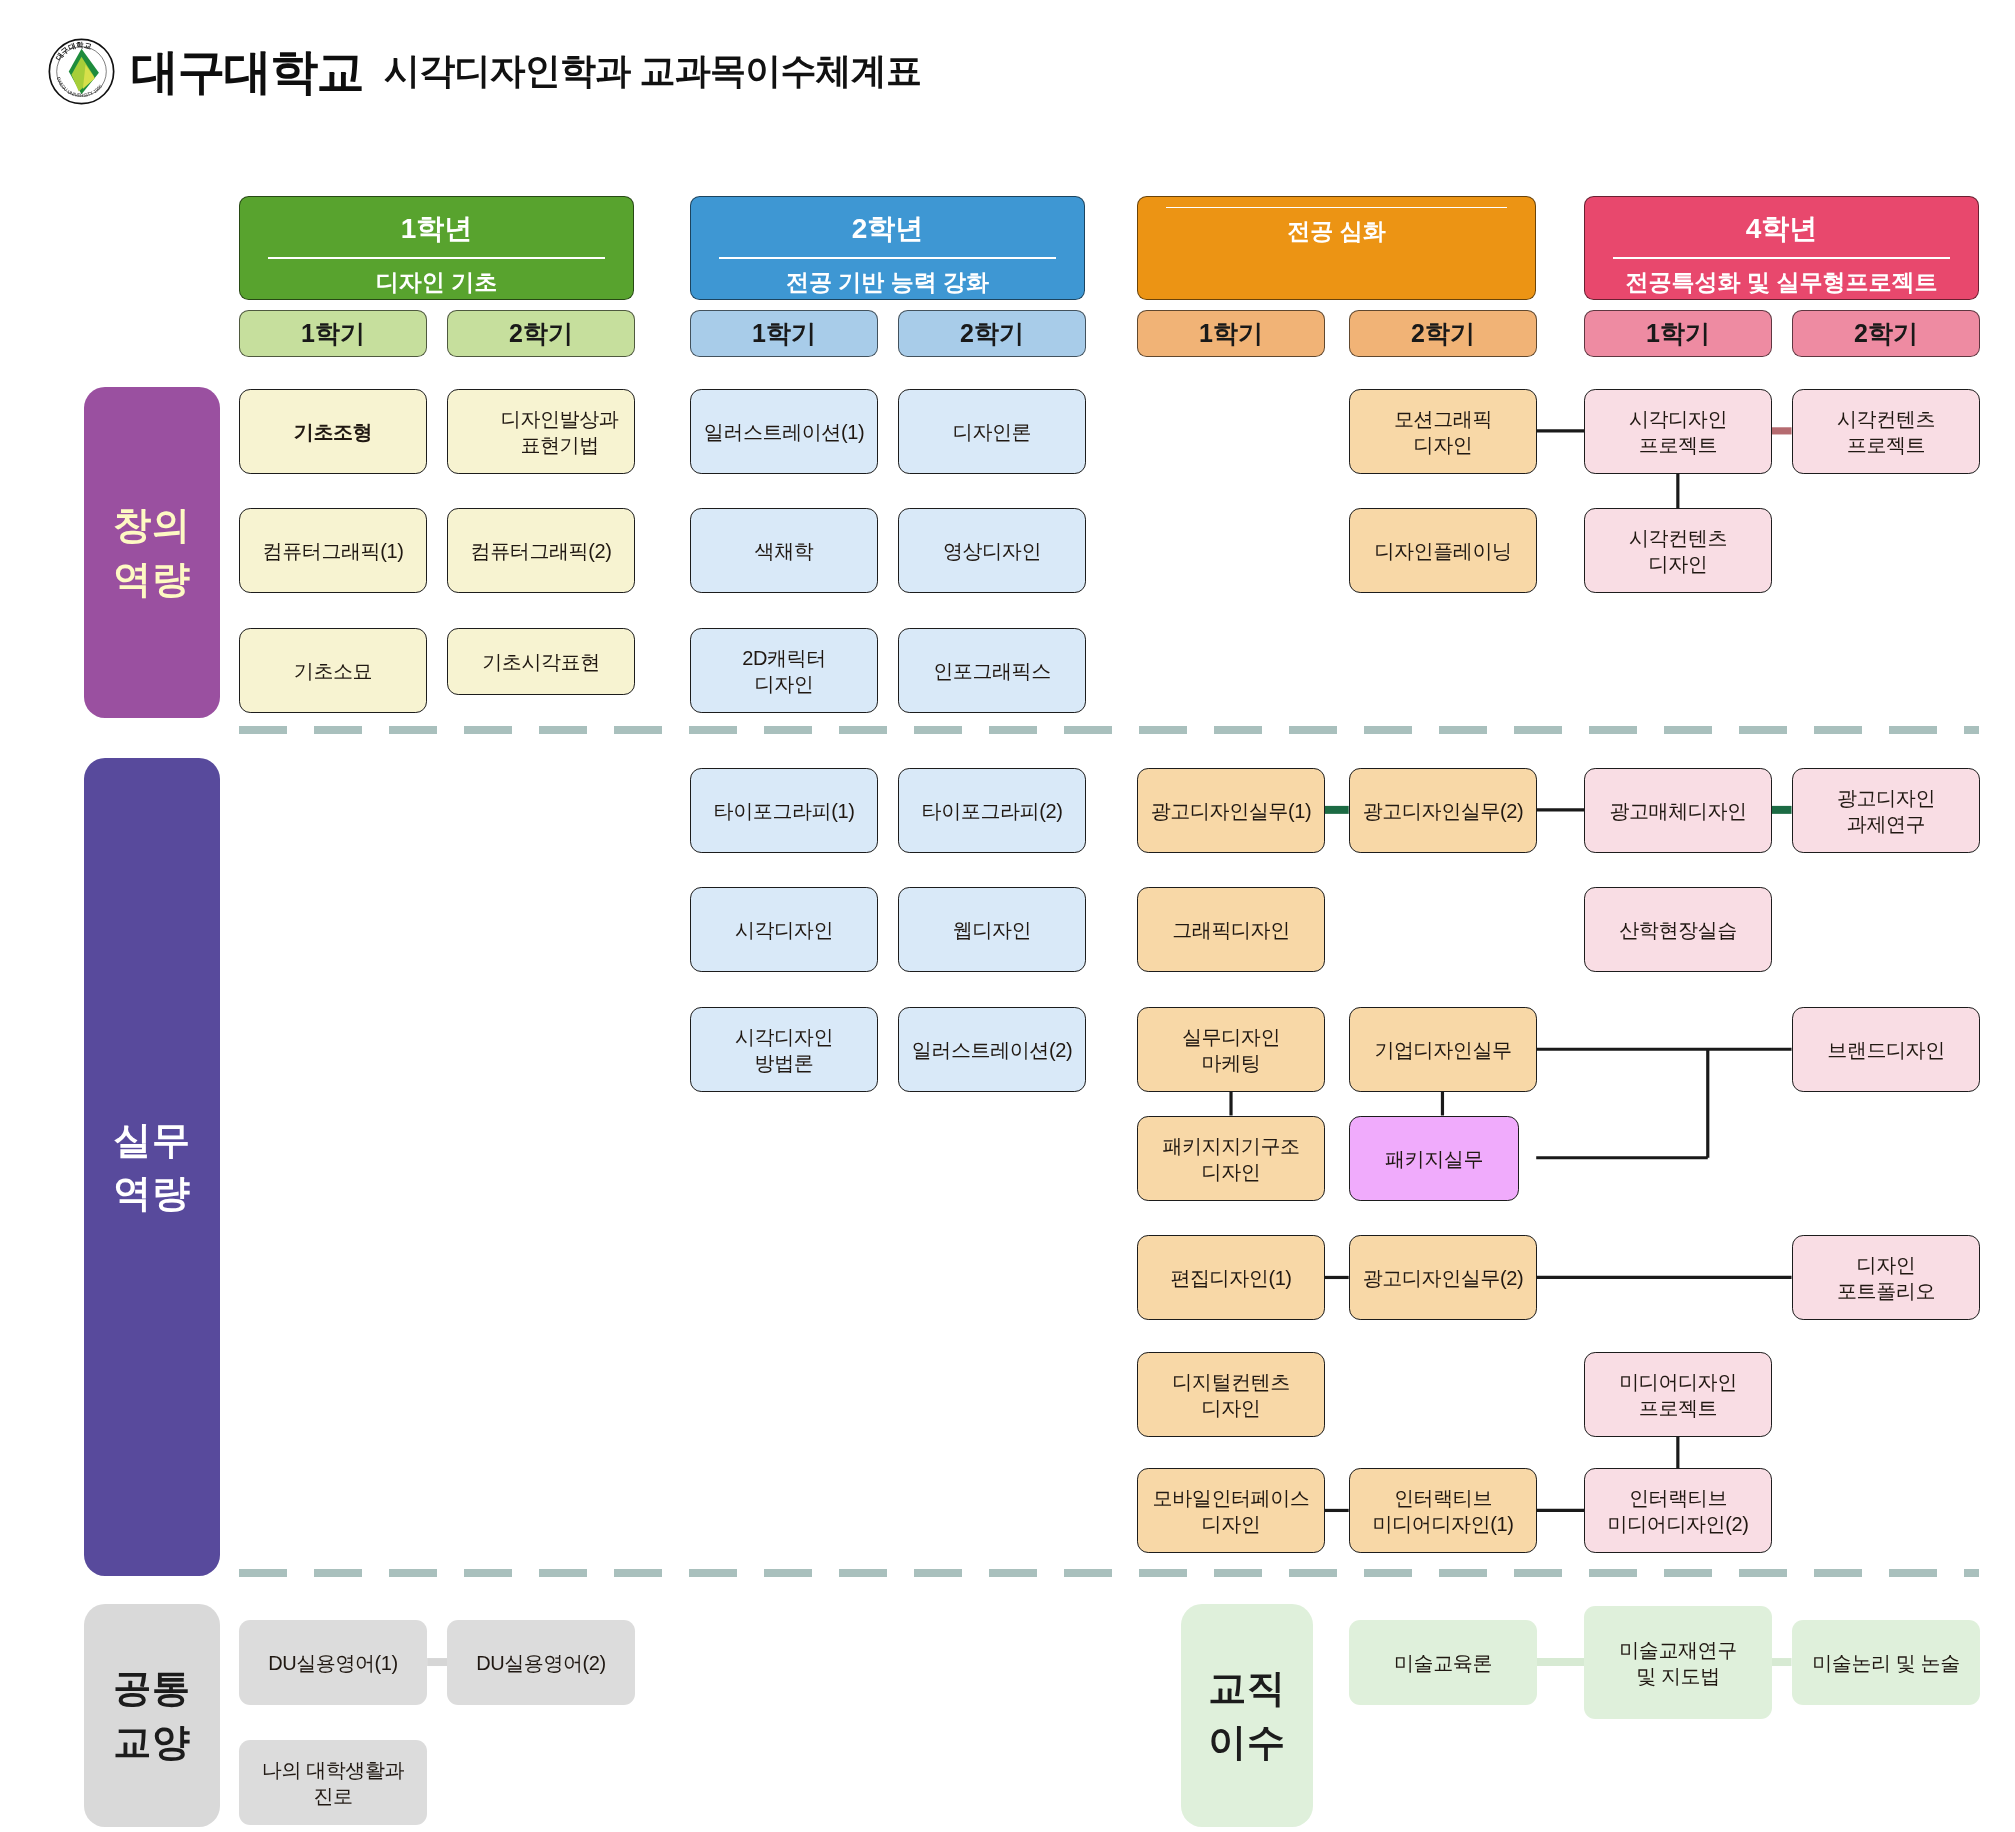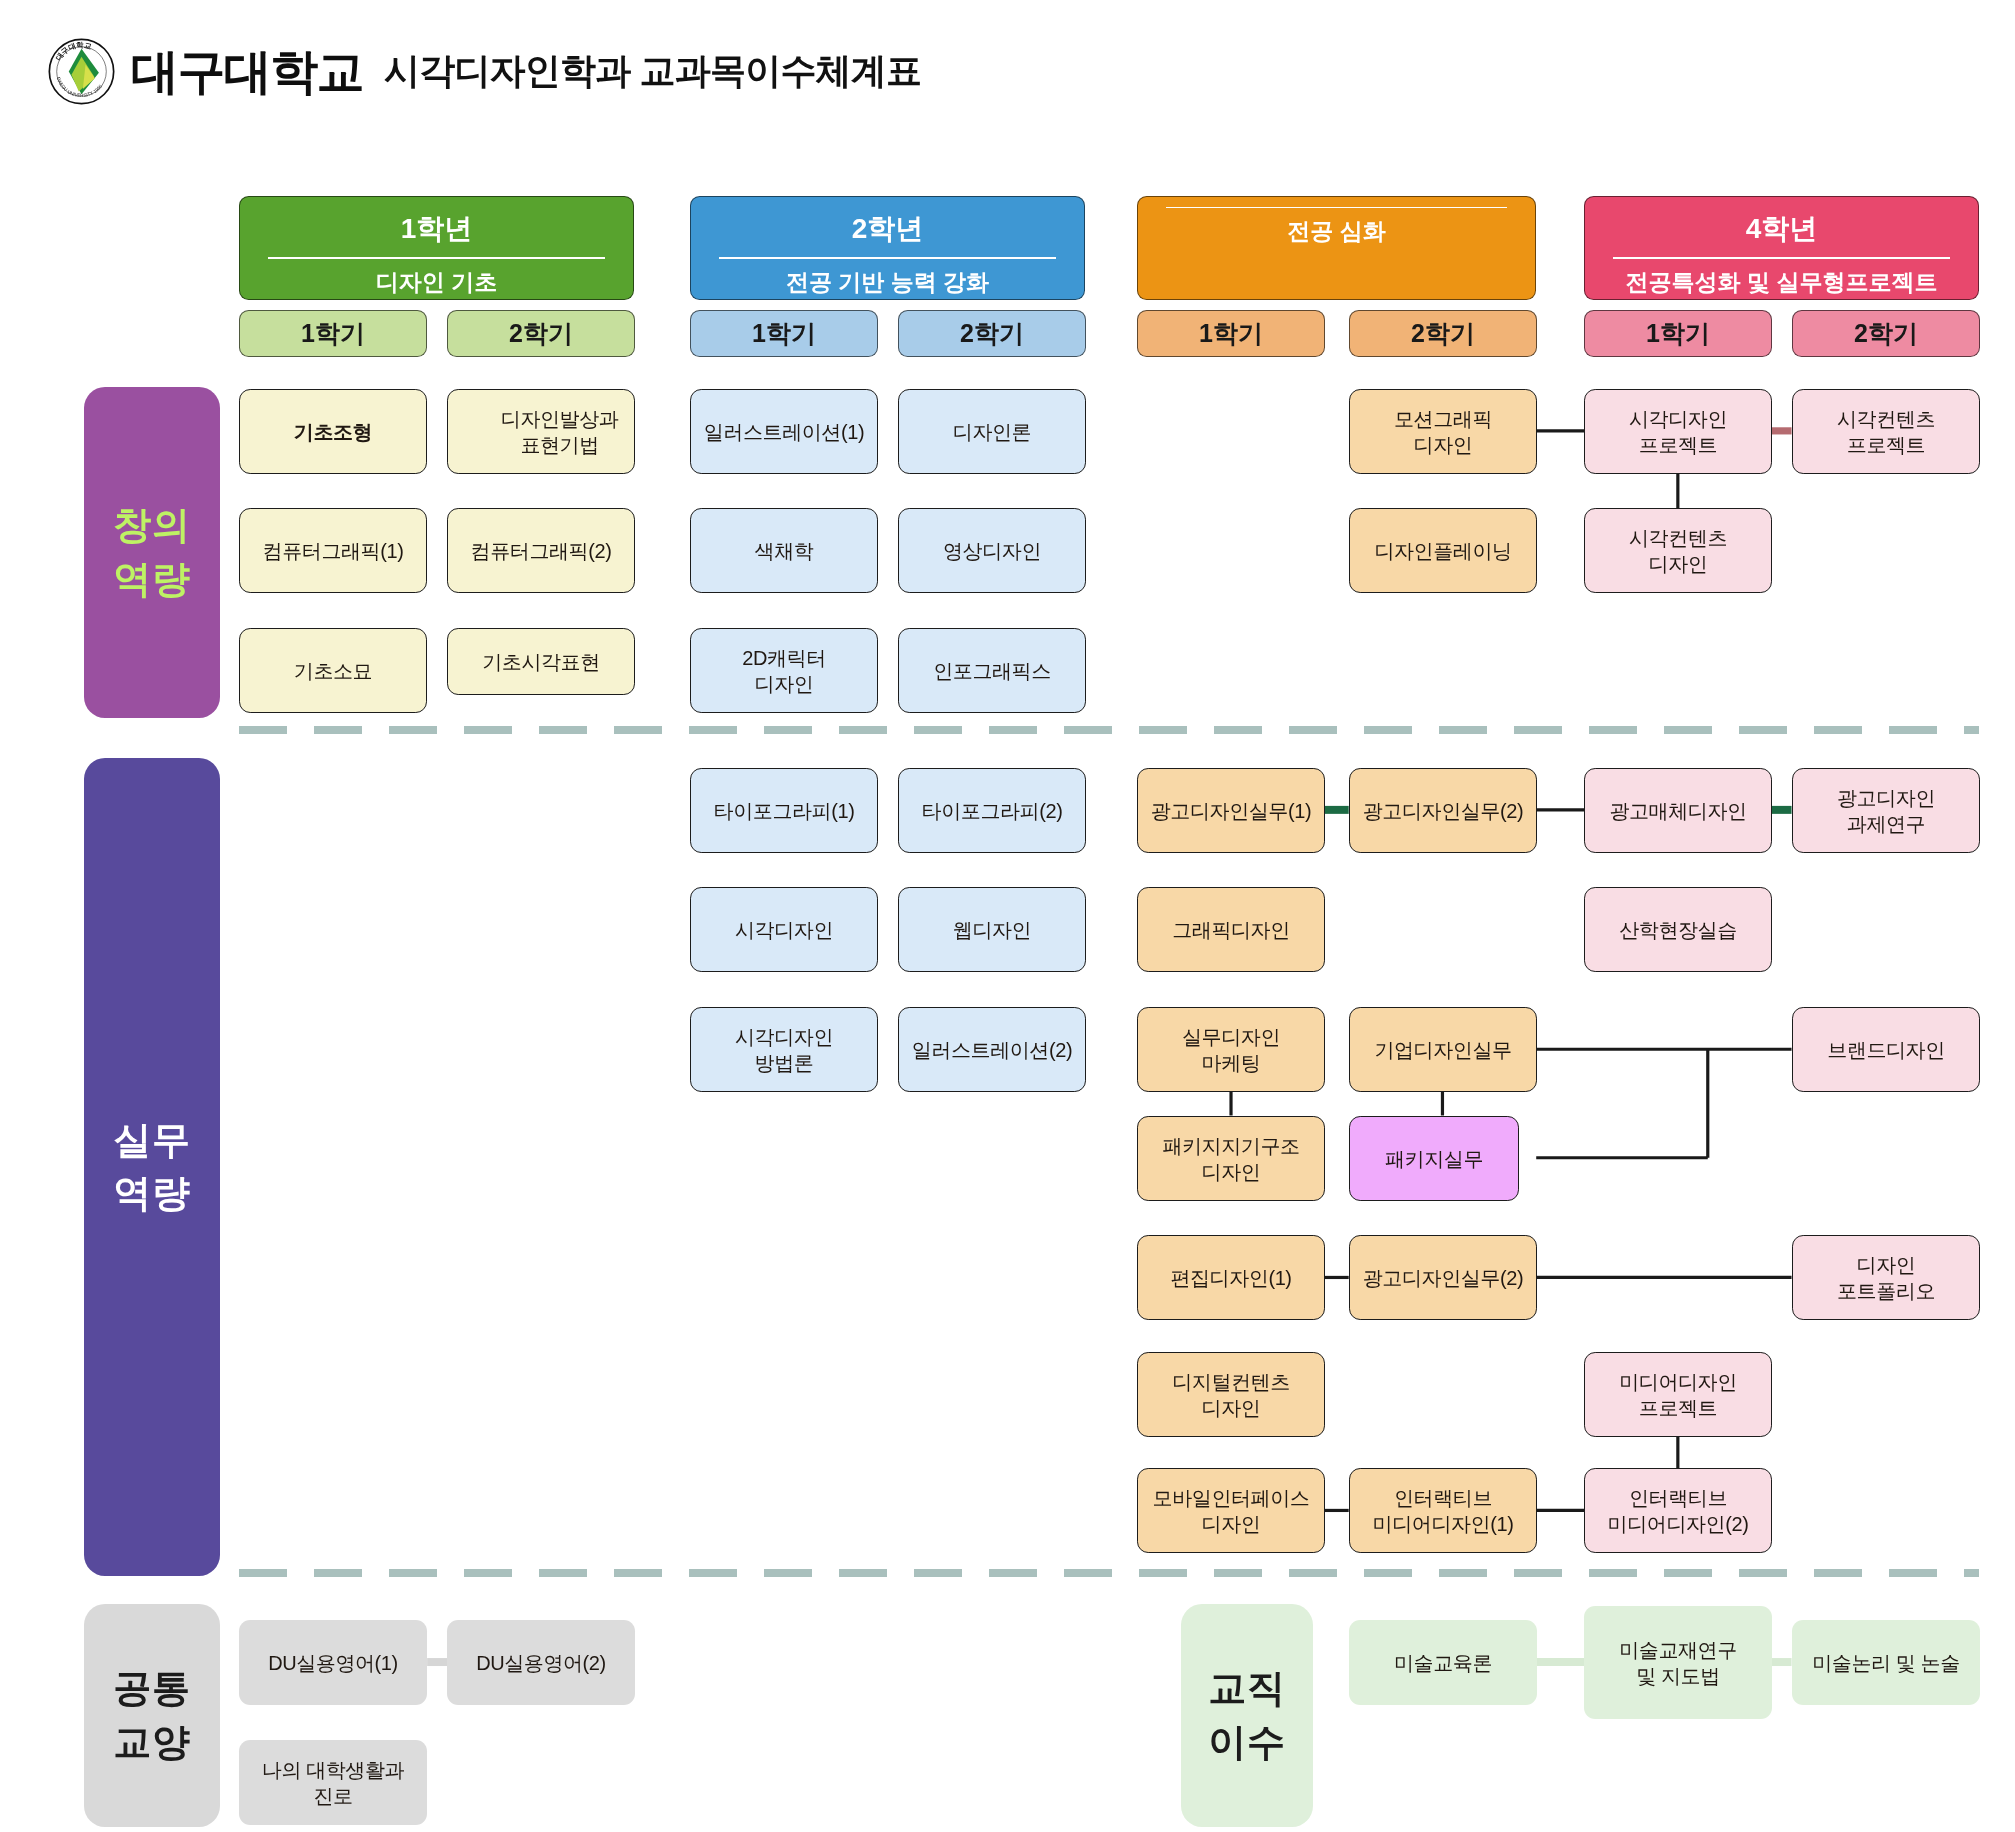--- a/index.html
+++ b/index.html
@@ -85,21 +85,21 @@
       <div class="chip" style="left: 1349px; top: 310px; width: 188px; height: 47px; background: rgb(241, 179, 118);">2학기</div>
       <div class="yearhdr" style="left: 1584px; top: 196px; width: 395px; height: 104px; background: rgb(232, 72, 109);">
         <div class="yt">4학년</div>
         <div class="yl"></div>
         <div class="ys">전공특성화 및 실무형프로젝트</div>
       </div>
       <div class="chip" style="left: 1584px; top: 310px; width: 188px; height: 47px; background: rgb(238, 139, 162);">1학기</div>
       <div class="chip" style="left: 1792px; top: 310px; width: 188px; height: 47px; background: rgb(238, 139, 162);">2학기</div>
     </div>
 
-  <div class="track" id="track-0" style="left: 84px; top: 387px; width: 136px; height: 331px; background: rgb(154, 80, 160); color: #bef264;">
+  <div class="track" id="track-0" style="left: 84px; top: 387px; width: 136px; height: 331px; background: rgb(154, 80, 160); color: #fef9c3;">
     <span>창의</span>
     <span>역량</span>
   </div>
   <div class="track" id="track-1" style="left: 84px; top: 758px; width: 136px; height: 818px; background: rgb(88, 74, 156); color: rgb(255, 255, 255);">
     <span>실무</span>
     <span>역량</span>
   </div>
   <div class="track" id="track-2" style="left: 84px; top: 1604px; width: 136px; height: 223px; background: rgb(217, 217, 217); color: rgb(28, 28, 28);">
     <span>공통</span>
     <span>교양</span>

